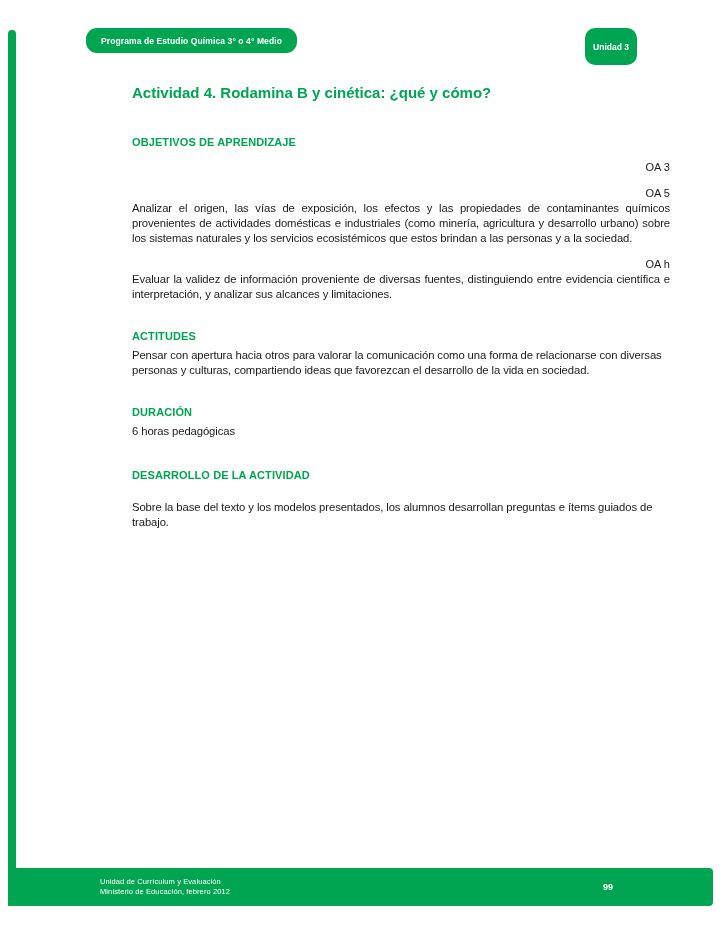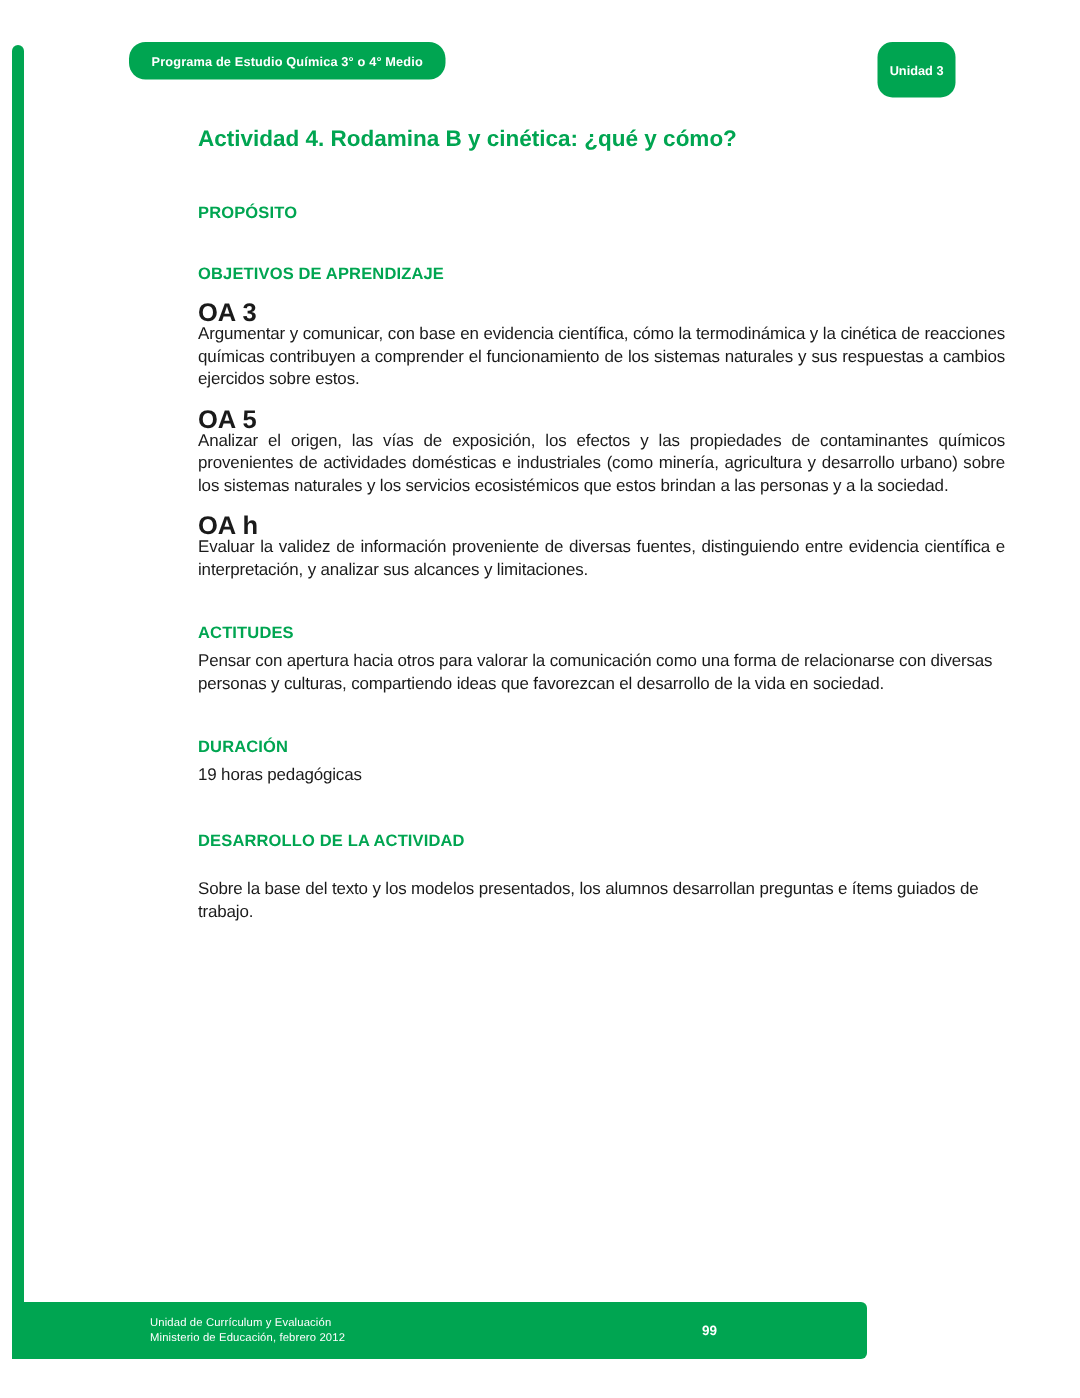--- a/index.html
+++ b/index.html
@@ -54,34 +54,35 @@
     font-size:11px;font-weight:bold;line-height:13px;
     margin-top:28px;margin-bottom:5px;
     letter-spacing:.1px;
   }
   .sec-heading.mt-lg{margin-top:30px;}
   .body-text{
     font-size:11.3px;line-height:15px;letter-spacing:-0.1px;
   }
   .justify{text-align:justify;}
   .oa-label{
-    font-size:17px;font-weight:bold;line-height:15px;
+    font-size:11px;font-weight:normal;line-height:15px;
     margin-top:11px;
+    text-align:right;
   }
   .note-box{
     margin-top:12px;
     border:1px dashed #4a4a4a;
     padding:4px 8px 6px 8px;
     font-size:11px;line-height:14px;letter-spacing:-0.1px;
   }
   .note-title{font-weight:bold;}
   .closing{margin-top:18px;}
   
   .footer-bar{
-    position:absolute;left:8px;bottom:26px;width:570px;height:38px;
+    position:absolute;left:8px;bottom:26px;width:705px;height:38px;
     background:var(--green);
     border-radius:0 4px 4px 4px;
     color:#fff;
     display:flex;align-items:center;justify-content:space-between;
     padding:0 100px 0 92px;
   }
   .footer-lines{font-size:7.5px;line-height:10.5px;letter-spacing:.1px;}
   .page-number{font-size:9px;line-height:10px;font-weight:bold;}
 </style>
 </head>
@@ -96,44 +97,42 @@
   </div>
 
   <div class="unit-badge">
     <span>Unidad 3</span>
   </div>
 
   <div class="content">
 
     <div class="title">Actividad 4. Rodamina B y cinética: ¿qué y cómo?</div>
 
-    <div class="sec-heading" style="margin-top:0;">PROPÓSITO</div>
 
     <div class="sec-heading">OBJETIVOS DE APRENDIZAJE</div>
 
     <div>
       <div class="oa-label">OA 3</div>
-      <p class="body-text justify">Argumentar y comunicar, con base en evidencia científica, cómo la termodinámica y la cinética de reacciones químicas contribuyen a comprender el funcionamiento de los sistemas naturales y sus respuestas a cambios ejercidos sobre estos.</p>
     </div>
 
     <div>
       <div class="oa-label">OA 5</div>
       <p class="body-text justify">Analizar el origen, las vías de exposición, los efectos y las propiedades de contaminantes químicos provenientes de actividades domésticas e industriales (como minería, agricultura y desarrollo urbano) sobre los sistemas naturales y los servicios ecosistémicos que estos brindan a las personas y a la sociedad.</p>
     </div>
 
     <div>
       <div class="oa-label">OA h</div>
       <p class="body-text justify">Evaluar la validez de información proveniente de diversas fuentes, distinguiendo entre evidencia científica e interpretación, y analizar sus alcances y limitaciones.</p>
     </div>
 
     <div class="sec-heading">ACTITUDES</div>
     <p class="body-text">Pensar con apertura hacia otros para valorar la comunicación como una forma de relacionarse con diversas personas y culturas, compartiendo ideas que favorezcan el desarrollo de la vida en sociedad.</p>
 
     <div class="sec-heading">DURACIÓN</div>
-    <p class="body-text">19 horas pedagógicas</p>
+    <p class="body-text">6 horas pedagógicas</p>
 
     <div class="sec-heading mt-lg">DESARROLLO DE LA ACTIVIDAD</div>
 
 
     <p class="body-text closing">Sobre la base del texto y los modelos presentados, los alumnos desarrollan preguntas e ítems guiados de trabajo.</p>
 
   </div>
 
   <div class="footer-bar">
     <div class="footer-lines">

